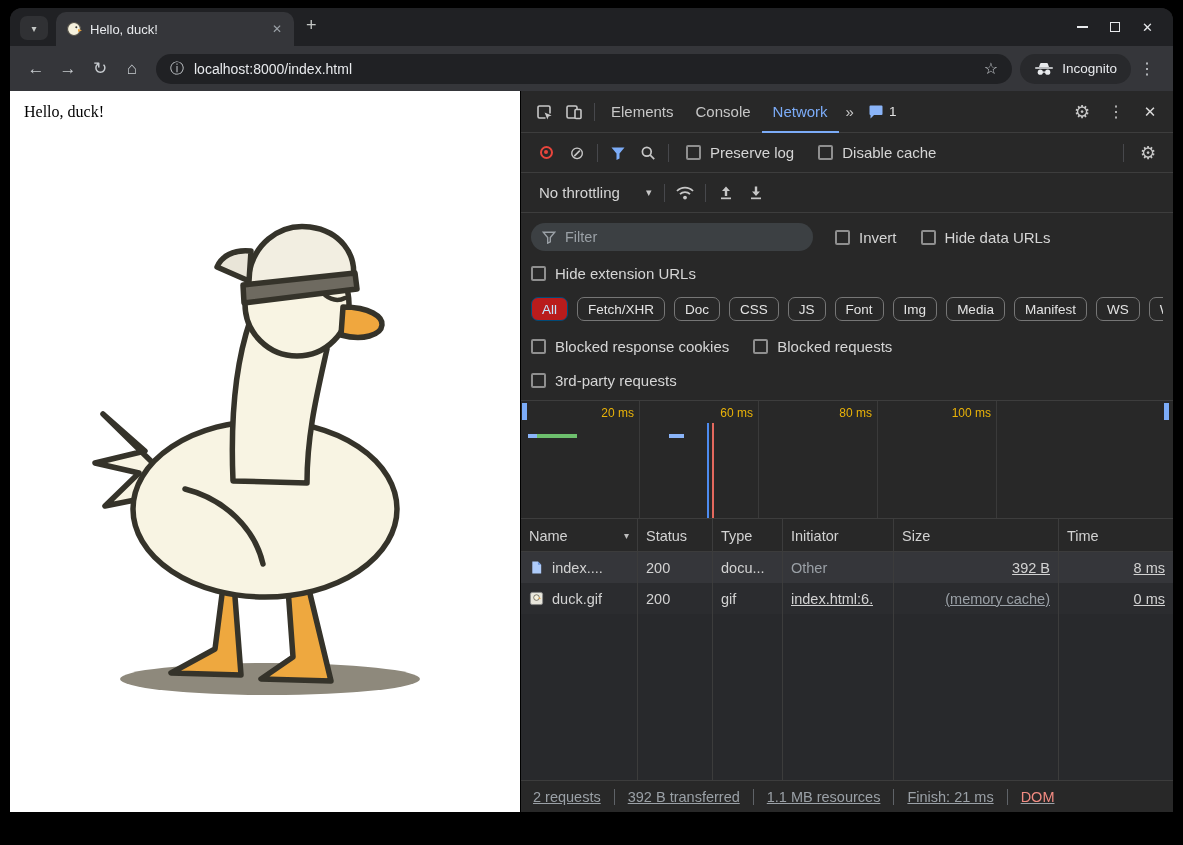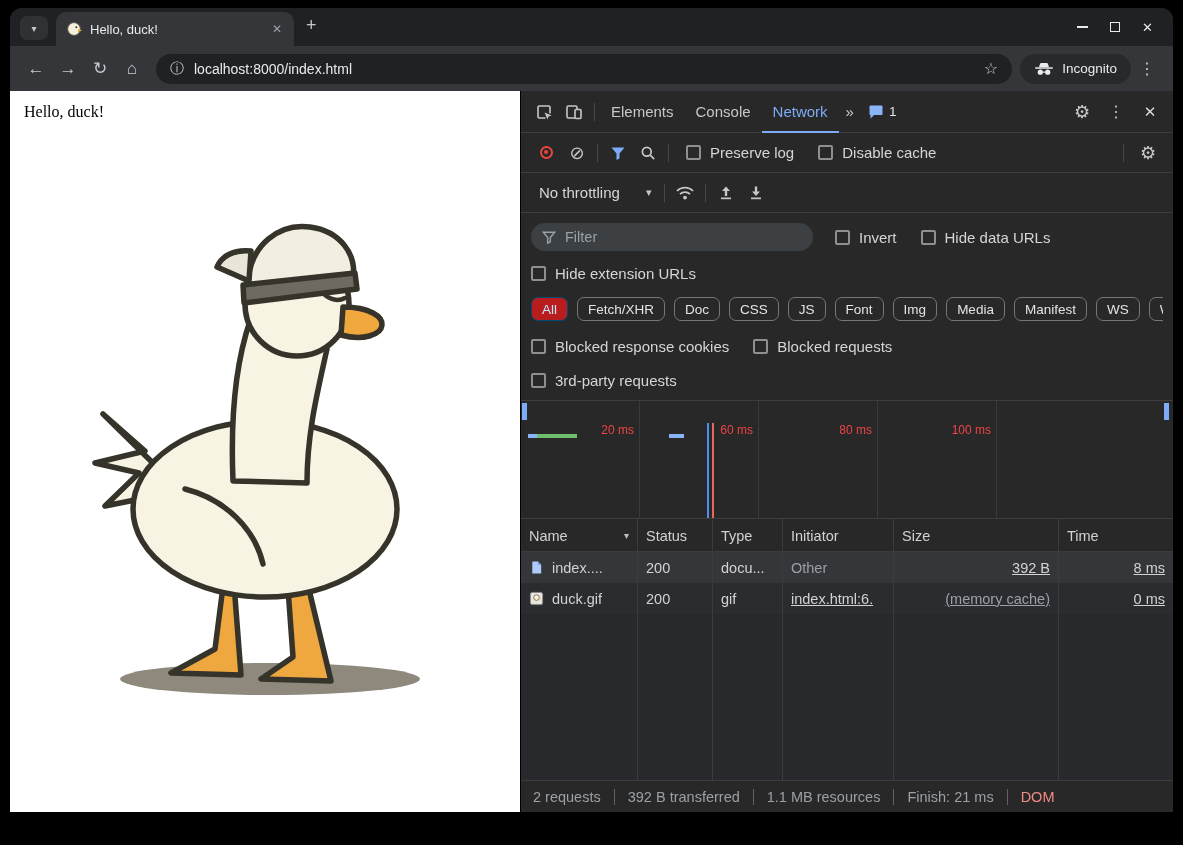--- a/index.html
+++ b/index.html
@@ -69,21 +69,21 @@
   .f-row3 { height:38px; overflow:hidden; white-space:nowrap; }
   .f-row4 { height:36px; }
   .f-row5 { height:32px; }
   .filter-pill { width:282px; height:28px; border-radius:14px; background:#3c4043; display:flex; align-items:center; padding:0 11px; gap:9px; color:#9aa0a6; font-size:14.5px; flex:none; }
   .chip { height:24px; padding:0 10px; border:1px solid #767676; border-radius:7px; display:inline-flex; align-items:center; font-size:13.5px; color:#e3e3e3; margin-right:9px; background:transparent; font-family:inherit; flex:none; }
   .chip.selected { background:#b91c1c; border-color:#004a77; color:#c2e7ff; }
 
   .timeline { height:118px; border-bottom:1px solid #3d3d3d; position:relative; display:flex; flex:none; overflow:hidden; }
   .tl-col { width:119px; border-right:1px solid #3a3a3a; position:relative; flex:none; }
   .tl-col.fill { flex:1; border-right:none; }
-  .tl-label { position:absolute; top:22px; right:5px; font-size:12px; color:#ef4444; }
+  .tl-label { position:absolute; top:5px; right:5px; font-size:12px; color:#eab308; }
   .tl-mark { position:absolute; }
   .tl-handle-l { left:1px; top:2px; width:5px; height:17px; background:#7cacf8; }
   .tl-handle-r { right:4px; top:2px; width:5px; height:17px; background:#7cacf8; }
   .tl-bar-b1 { left:7px; top:33px; width:9px; height:4px; background:#8ab4f8; }
   .tl-bar-g  { left:16px; top:33px; width:40px; height:4px; background:#6dbf6d; }
   .tl-bar-b2 { left:148px; top:33px; width:15px; height:4px; background:#8ab4f8; }
   .tl-line-b { left:186px; top:22px; bottom:0; width:2px; background:#4e8cef; }
   .tl-line-r { left:191px; top:22px; bottom:0; width:2px; background:#e4695e; }
 
   .table-area { flex:1; display:flex; flex-direction:column; min-height:0; font-size:14.5px; }
@@ -96,21 +96,21 @@
   .tbl-row { height:31px; flex:none; }
   .tbl-row .tbl-cell { height:31px; gap:8px; }
   .row-odd { background:#35363a; }
   .row-even { background:#2b2c2f; }
   .right { justify-content:flex-end;text-decoration:underline; }
   .muted { color:#9aa0a6; }
   .init-link { text-decoration:underline; color:#d2d2d2; overflow:hidden; white-space:nowrap; }
   .tbl-fill { flex:1; background:#28292c; min-height:0; }
   .tbl-fill .tbl-cell { height:100%; }
 
-  .statusbar { height:32px; border-top:1px solid #3c3c3c; display:flex; align-items:center; padding:0 12px; color:#9aa0a6; font-size:14.5px; overflow:hidden; white-space:nowrap; flex:none; }
+  .statusbar { height:32px; border-top:1px solid #3c3c3c; display:flex; align-items:center; padding:0 12px; color:#9aa0a6; font-size:14.5px; overflow:hidden; white-space:nowrap; flex:none;text-decoration:underline; }
   .sdiv { width:1px; height:16px; background:#5f6368; margin:0 13px; flex:none; }
   .dom-stat { color:#f28b82; }
 </style>
 </head>
 <body>
 
 <div class="window">
 
   <div class="tabstrip">
     <div class="tab-search">

